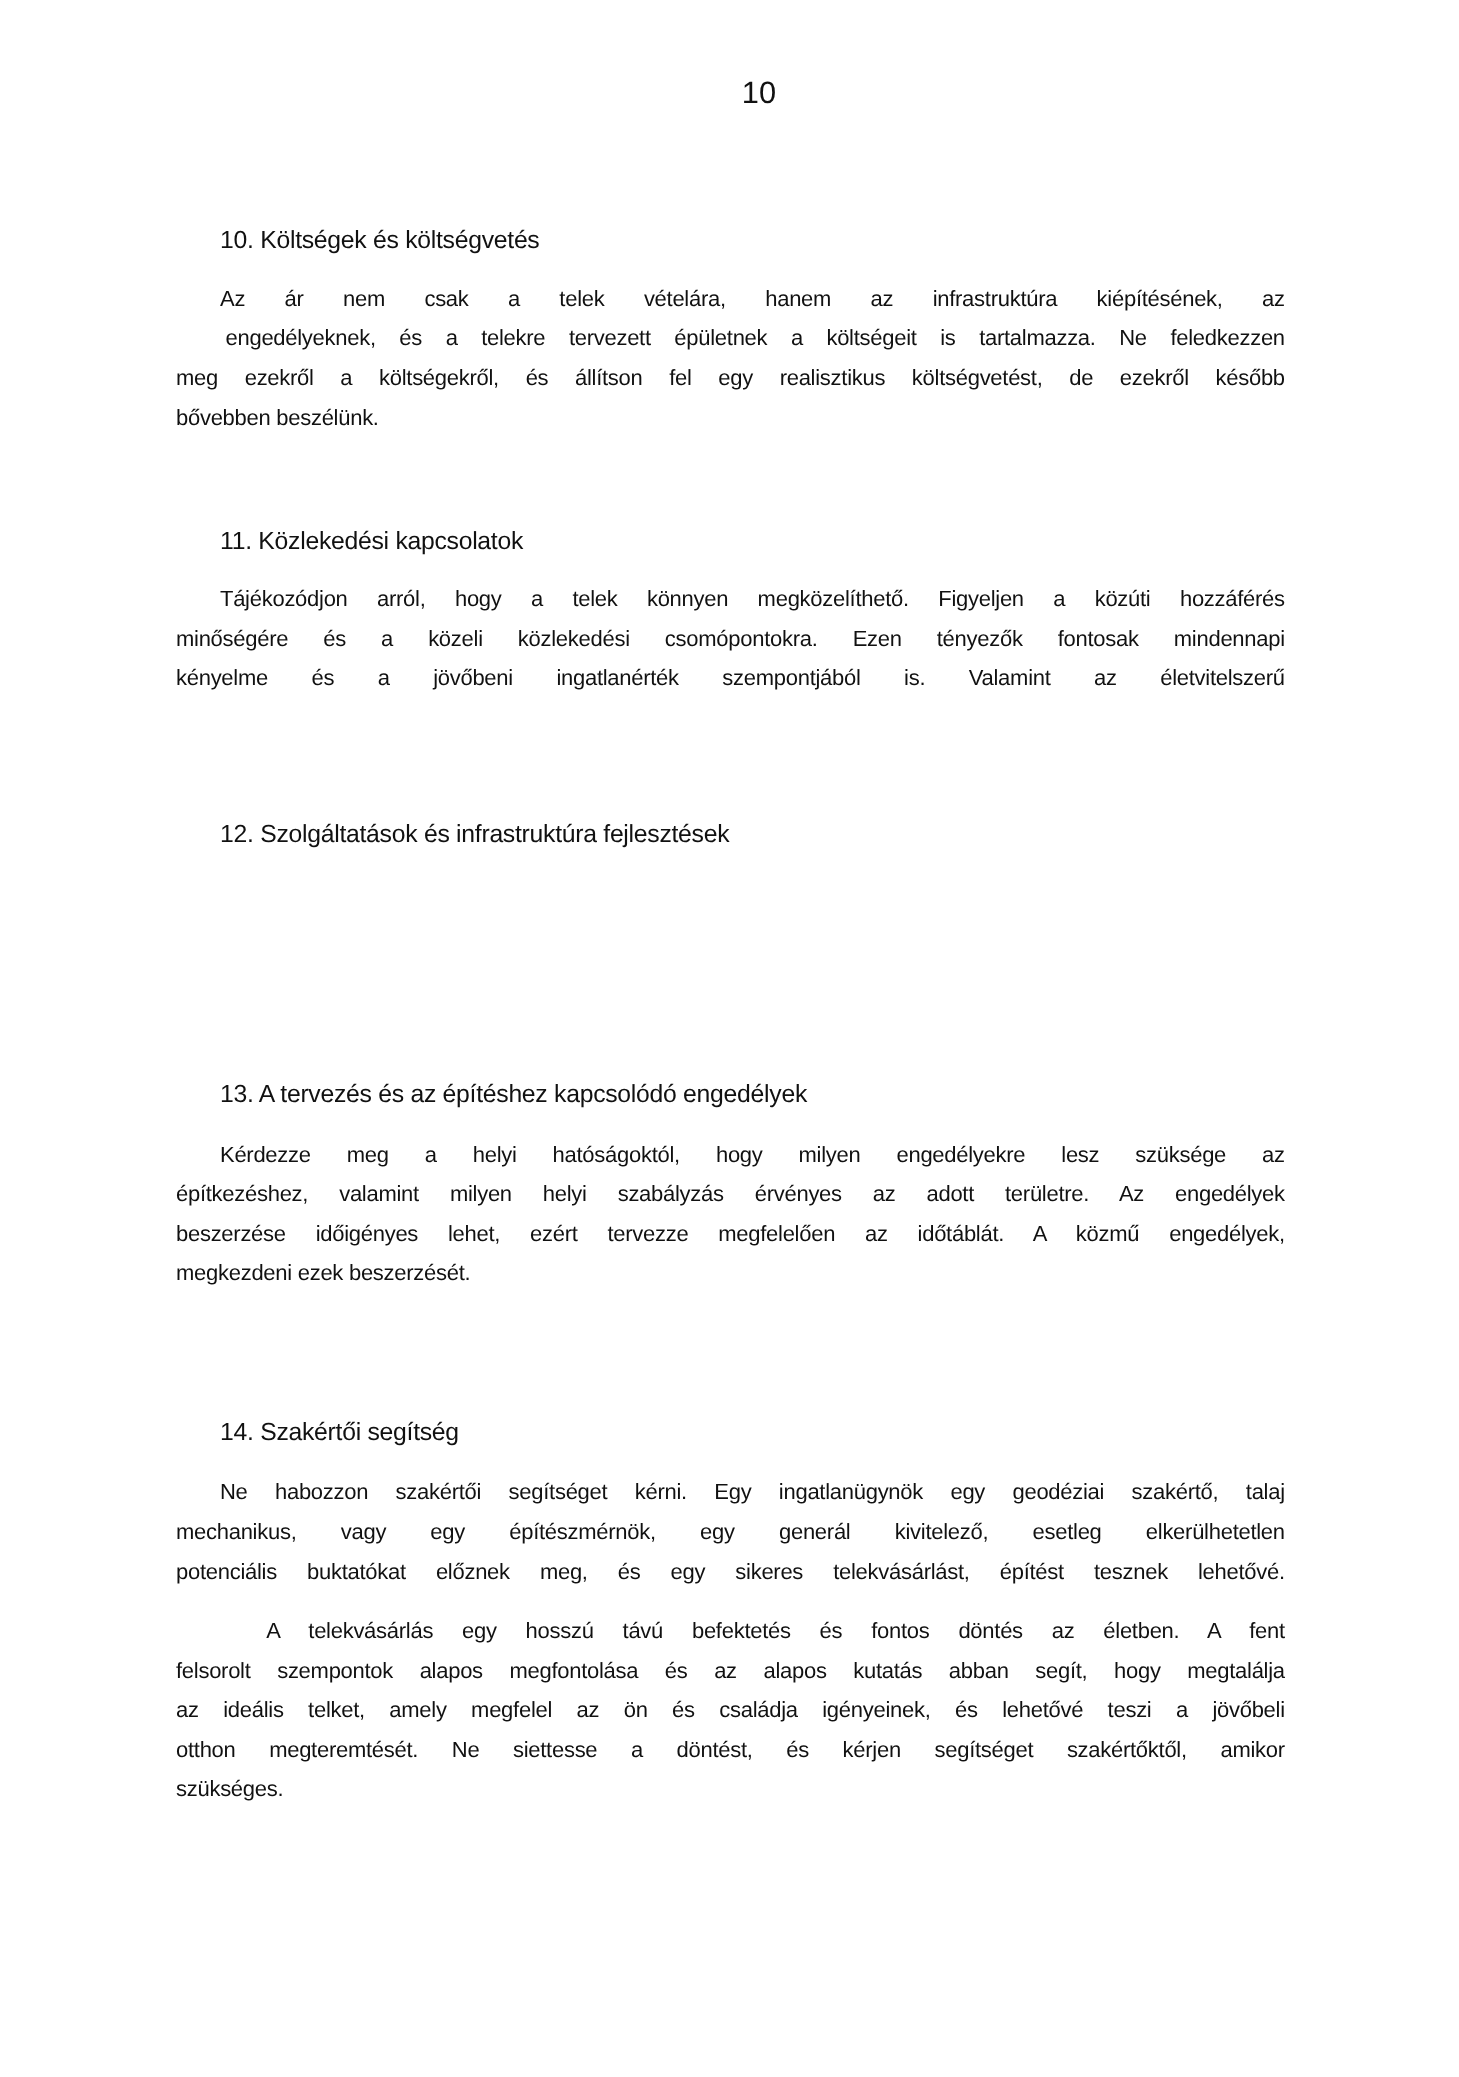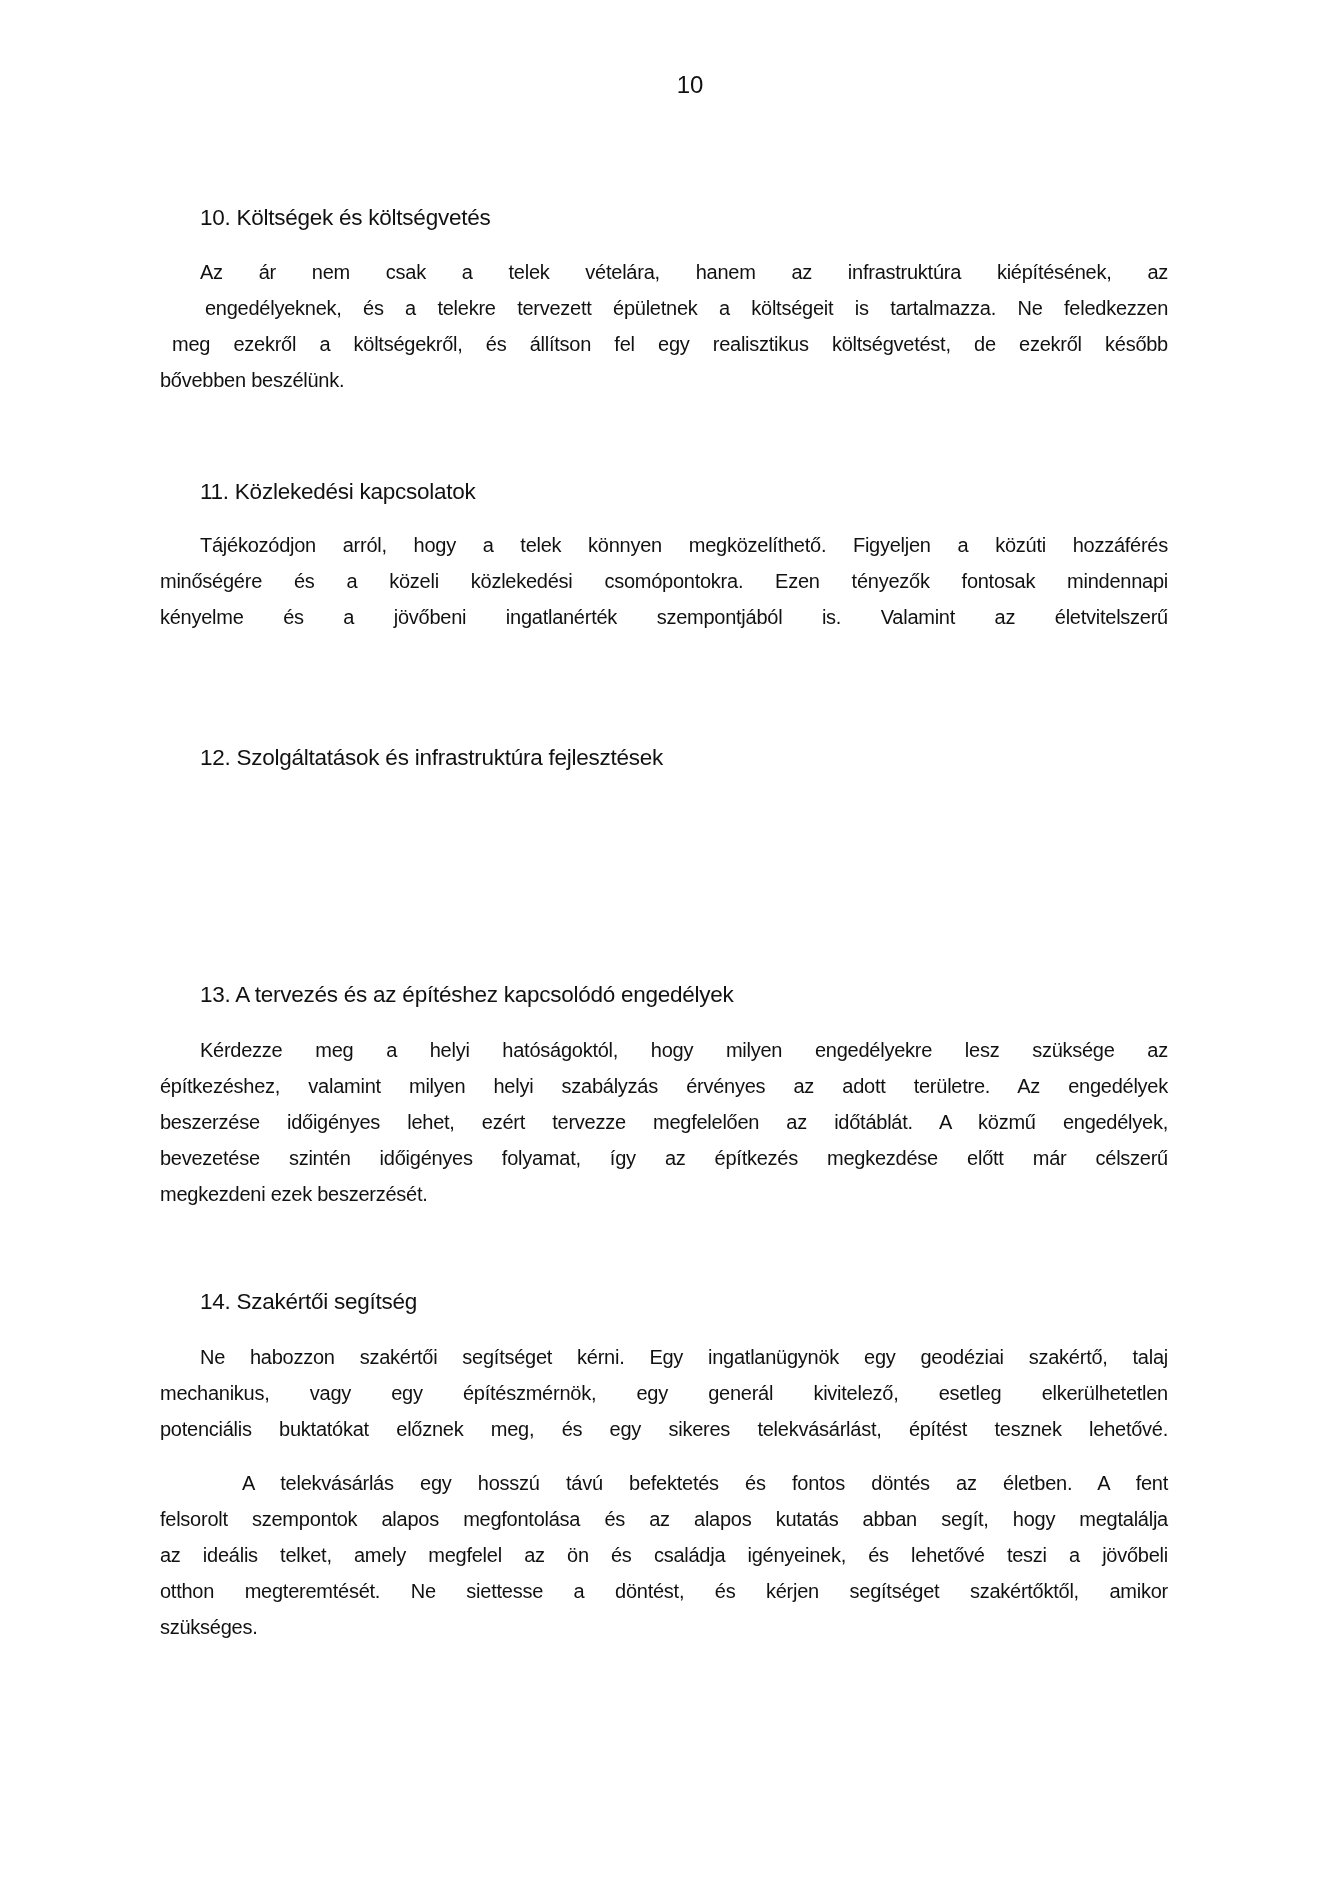--- a/index.html
+++ b/index.html
@@ -4,21 +4,21 @@
 <style>
   html, body { margin: 0; padding: 0; background: #ffffff; }
   body { width: 1326px; height: 1888px; position: relative; overflow: hidden; }
   .page {
     position: absolute; left: 0; top: 0; width: 1326px; height: 1888px;
     background: #ffffff; color: #111111;
     font-family: "Liberation Sans", "DejaVu Sans", sans-serif;
   }
   .page-number {
     position: absolute; top: 70px; left: 0; width: 1326px; text-align: center;
-    font-size: 24px; line-height: 30px; padding-left: 54px; box-sizing: border-box;
+    font-size: 28px; line-height: 30px; padding-left: 54px; box-sizing: border-box;
   }
   .block { position: absolute; left: 160px; width: 1008px; }
   .line {
     display: block; height: 36px; line-height: 36px; font-size: 20px;
     white-space: nowrap; text-align: justify; text-align-last: justify;
     letter-spacing: -0.25px;
   }
   .line.last { text-align-last: left; }
   .line.indent { padding-left: 40px; }
   .line.indent2 { padding-left: 82px; }
@@ -31,39 +31,38 @@
 <body>
 
 <div class="page">
 
   <div class="page-number">10</div>
 
   <div class="heading" style="top:200px">10. Költségek és költségvetés</div>
   <div class="block" style="top:254px">
     <span class="line indent" style="white-space: normal;">Az ár nem csak a telek vételára, hanem az infrastruktúra kiépítésének, az</span>
     <span class="line" style="white-space: normal; margin-left: 45px;">engedélyeknek, és a telekre tervezett épületnek a költségeit is tartalmazza. Ne feledkezzen</span>
-    <span class="line" style="white-space: normal; margin-left: 12px;">meg ezekről a költségekről, és állítson fel egy realisztikus költségvetést, de ezekről később</span>
+    <span class="line" style="white-space: normal;">meg ezekről a költségekről, és állítson fel egy realisztikus költségvetést, de ezekről később</span>
     <span class="line last" style="white-space: normal;">bővebben beszélünk.</span>
   </div>
 
   <div class="heading" style="top:474px">11. Közlekedési kapcsolatok</div>
   <div class="block" style="top:527px">
     <span class="line indent" style="white-space: normal;">Tájékozódjon arról, hogy a telek könnyen megközelíthető. Figyeljen a közúti hozzáférés</span>
     <span class="line" style="white-space: normal;">minőségére és a közeli közlekedési csomópontokra. Ezen tényezők fontosak mindennapi</span>
     <span class="line" style="white-space: normal;">kényelme és a jövőbeni ingatlanérték szempontjából is. Valamint az életvitelszerű</span>
   </div>
 
   <div class="heading" style="top:740px">12. Szolgáltatások és infrastruktúra fejlesztések</div>
 
   <div class="heading" style="top:977px">13. A tervezés és az építéshez kapcsolódó engedélyek</div>
   <div class="block" style="top:1032px">
     <span class="line indent" style="white-space: normal;">Kérdezze meg a helyi hatóságoktól, hogy milyen engedélyekre lesz szüksége az</span>
     <span class="line" style="white-space: normal;">építkezéshez, valamint milyen helyi szabályzás érvényes az adott területre. Az engedélyek</span>
     <span class="line" style="white-space: normal;">beszerzése időigényes lehet, ezért tervezze megfelelően az időtáblát. A közmű engedélyek,</span>
-    <span class="line" style="white-space: normal;">bevezetése szintén időigényes folyamat, így az építkezés megkezdése előtt már célszerű</span>
     <span class="line last" style="white-space: normal;">megkezdeni ezek beszerzését.</span>
   </div>
 
   <div class="heading" style="top:1284px">14. Szakértői segítség</div>
   <div class="block" style="top:1339px">
     <span class="line indent" style="white-space: normal;">Ne habozzon szakértői segítséget kérni. Egy ingatlanügynök egy geodéziai szakértő, talaj</span>
     <span class="line" style="white-space: normal;">mechanikus, vagy egy építészmérnök, egy generál kivitelező, esetleg elkerülhetetlen</span>
     <span class="line" style="white-space: normal;">potenciális buktatókat előznek meg, és egy sikeres telekvásárlást, építést tesznek lehetővé.</span>
   </div>
 

